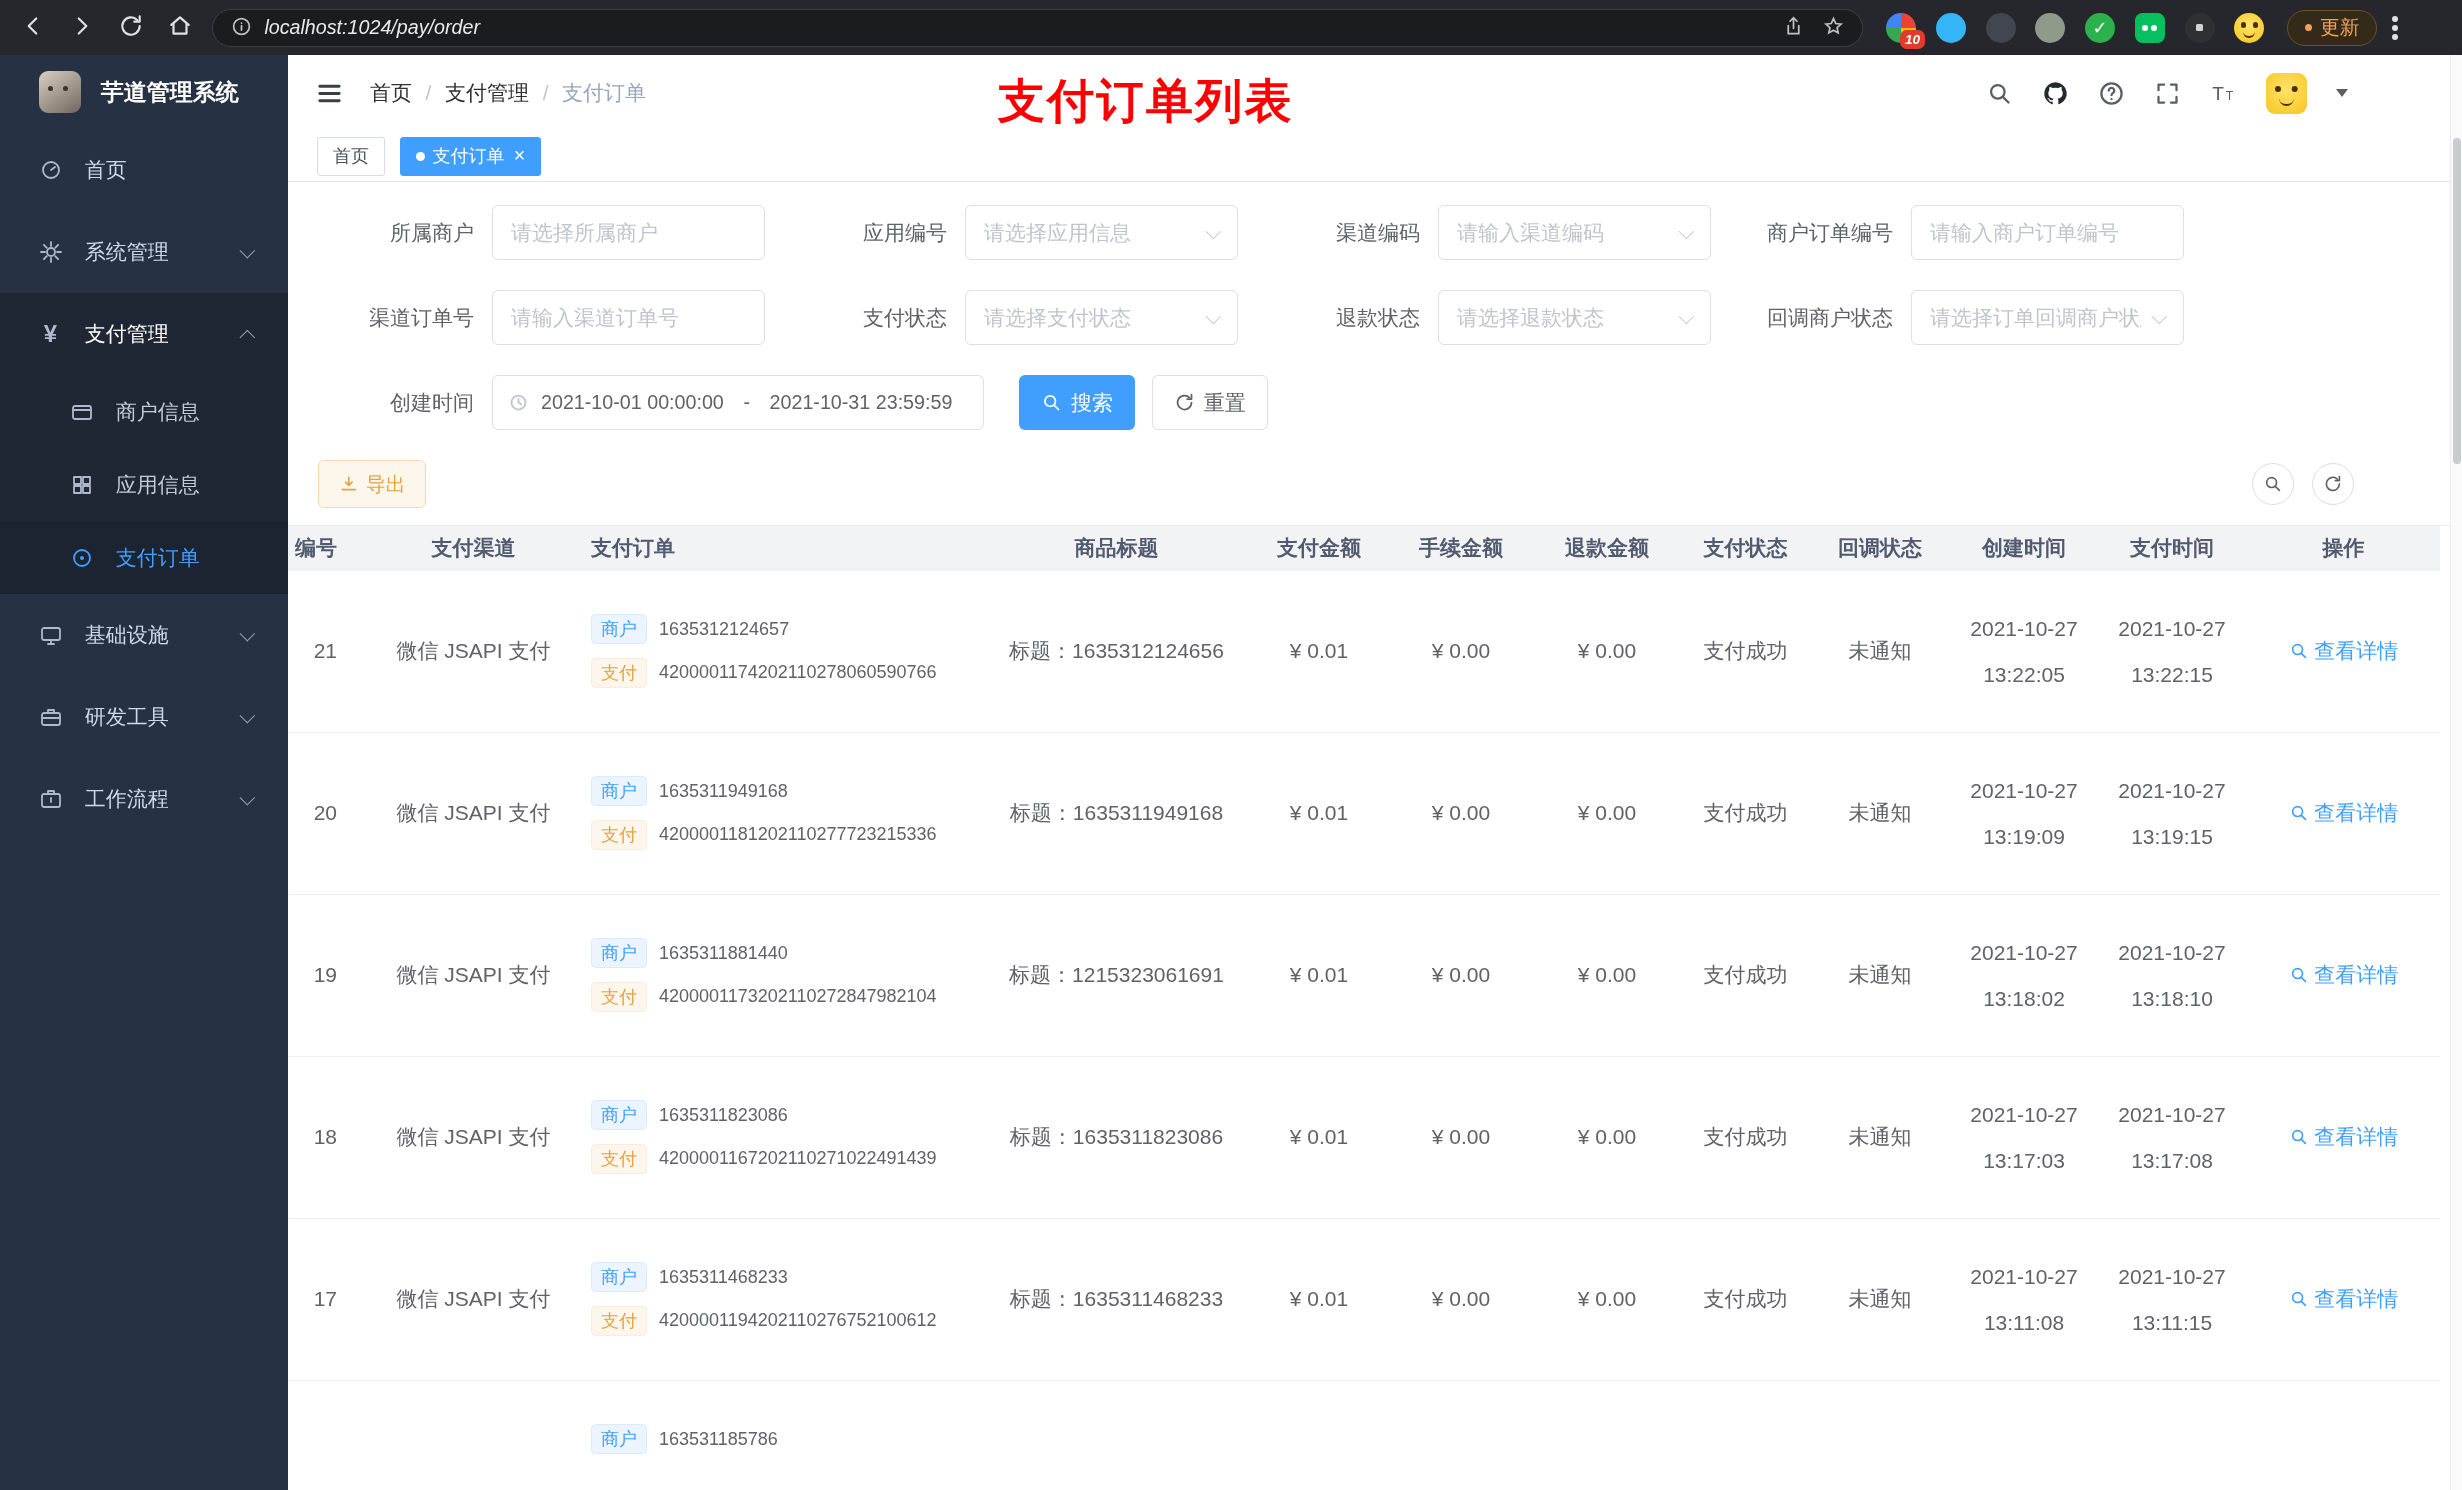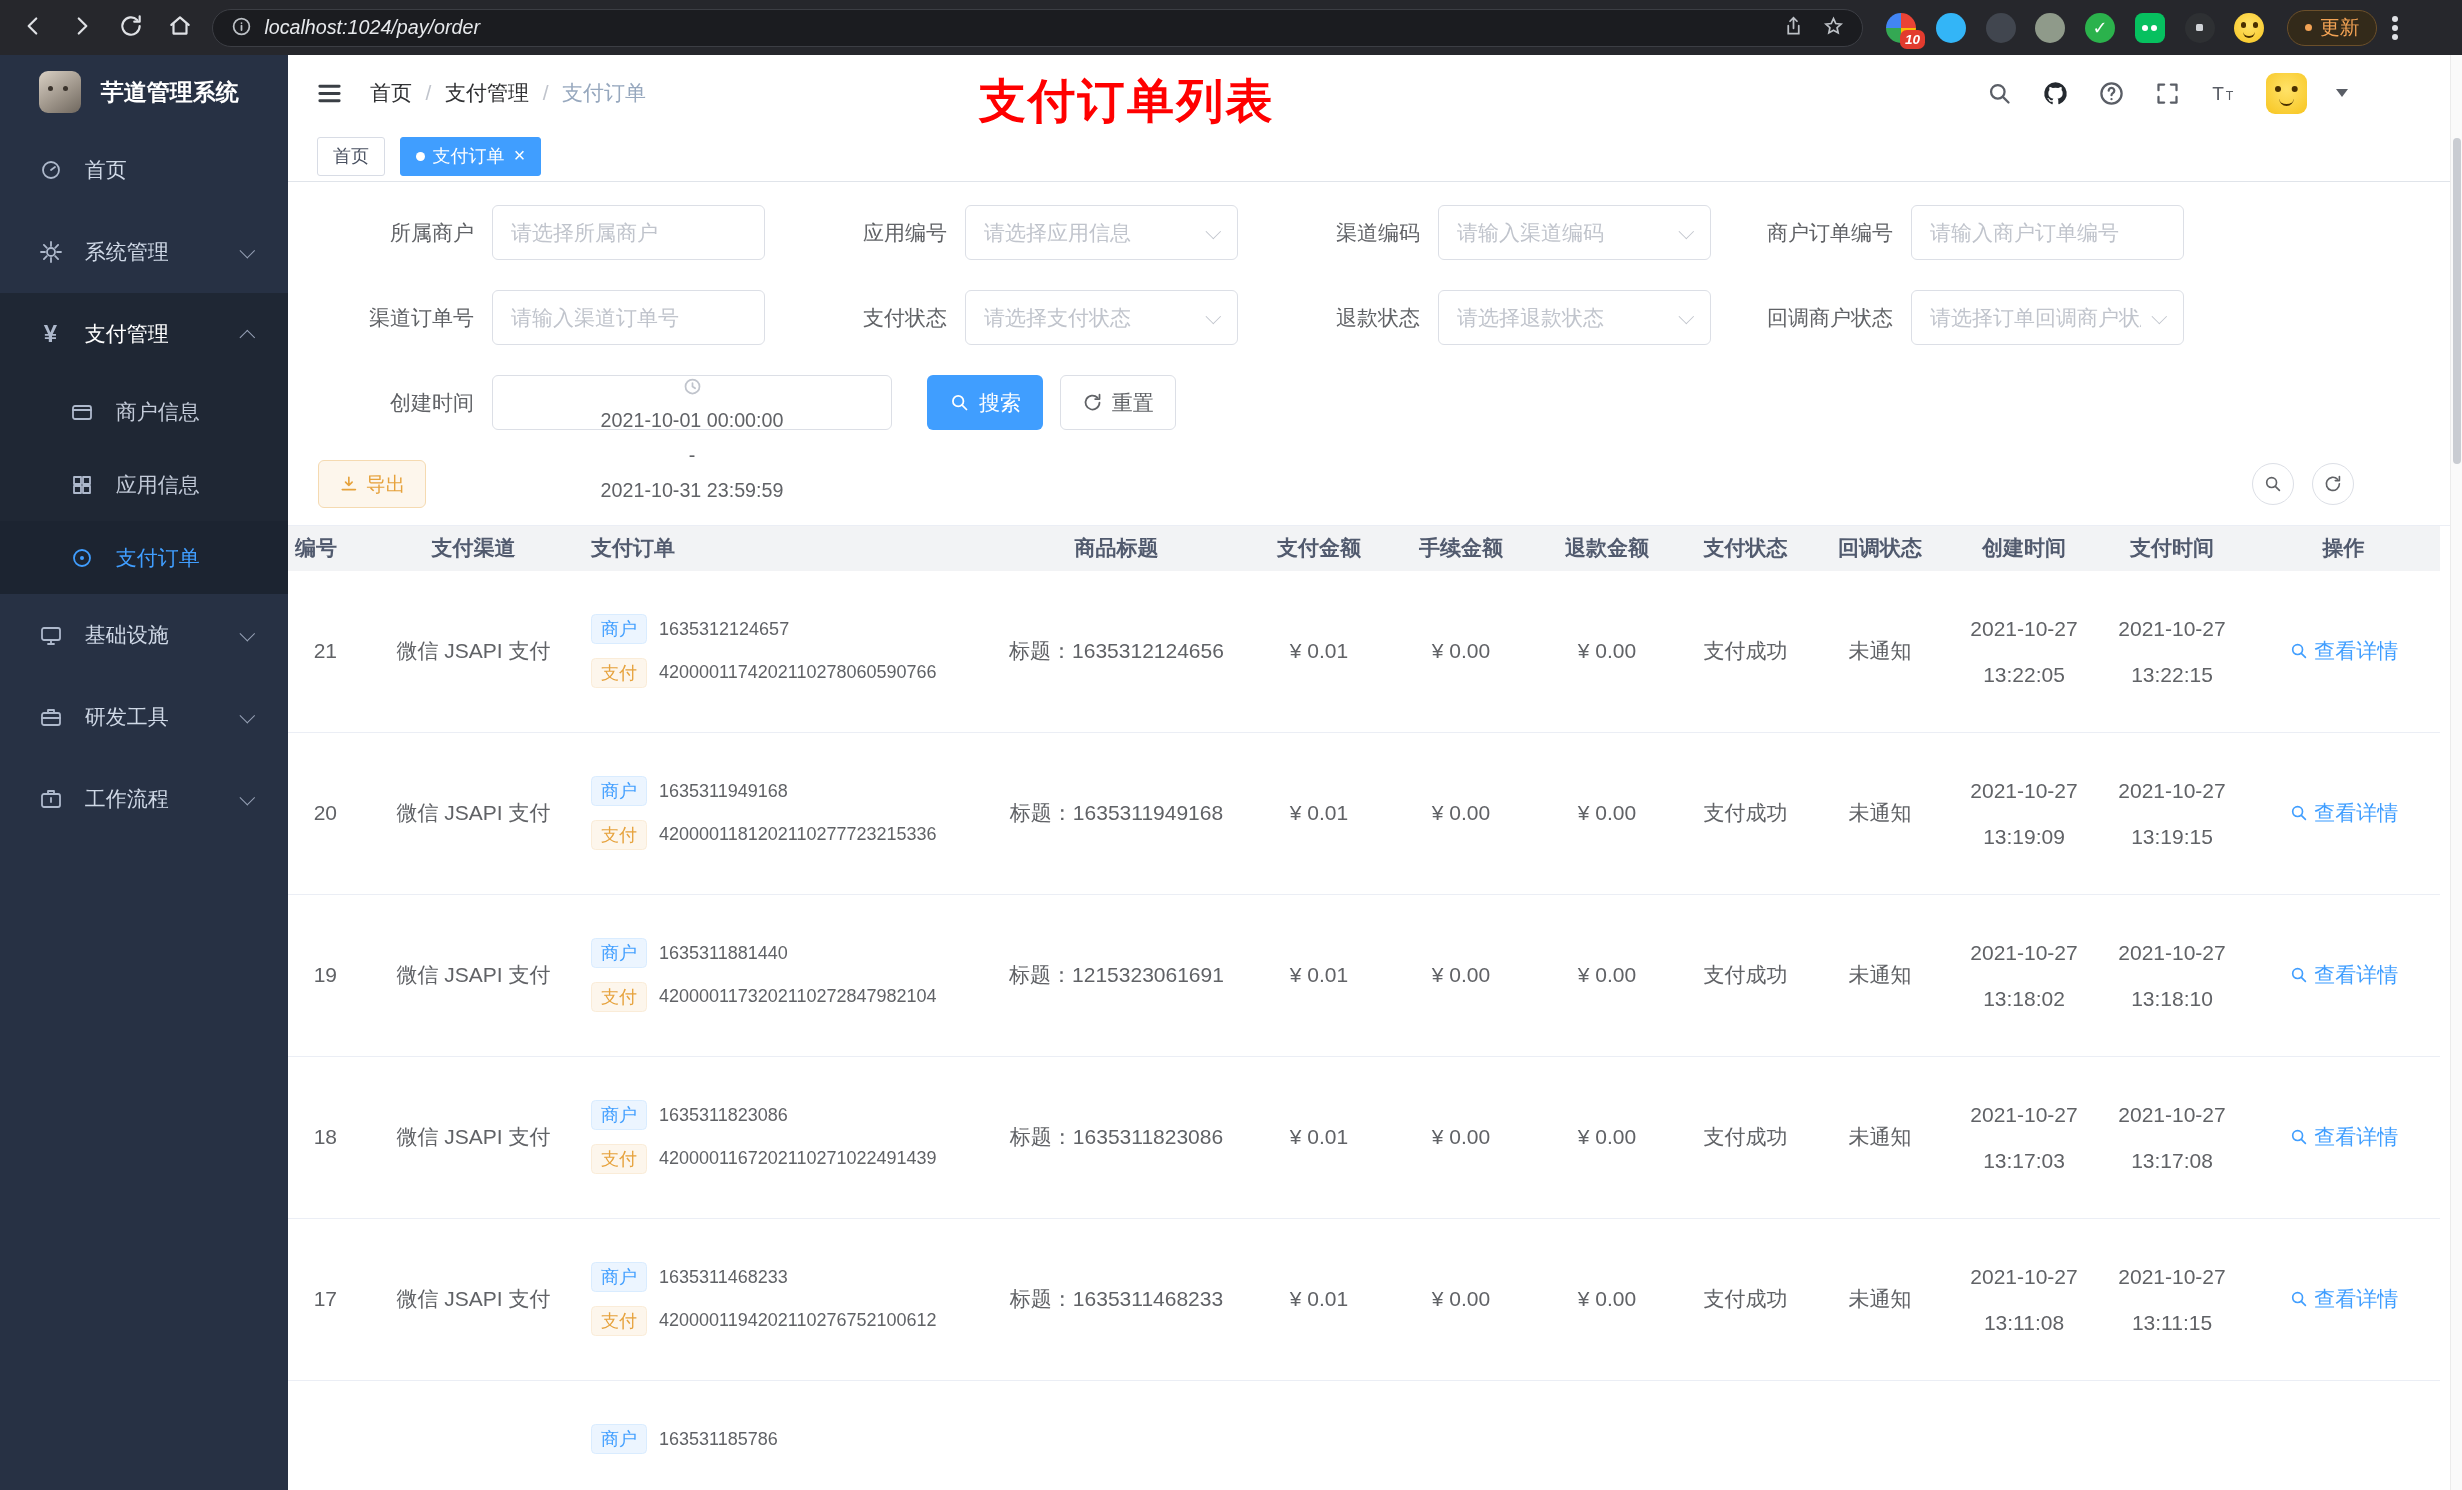--- a/index.html
+++ b/index.html
@@ -70,21 +70,21 @@
 
   
   .main { flex:1; position:relative; background:#fff; overflow:hidden; }
 
   .topbar { height:76px; background:#fff; display:flex; align-items:center; padding:0 114px 0 27px; position:relative; }
   .fold { margin-right:26px; cursor:pointer; display:flex; }
   .fold svg { width:29px; height:29px; stroke:#3a3f45; fill:none; stroke-width:2.4; stroke-linecap:round; }
   .breadcrumb { display:flex; align-items:center; gap:13.6px; font-size:21px; color:#303133; white-space:nowrap; }
   .breadcrumb i { font-style:normal; color:#c0c4cc; }
   .breadcrumb .cur { color:#97a8be; }
-  .annotation { position:absolute; left:691px; top:15px; font-size:47px; font-weight:700; color:#ff0000;
+  .annotation { position:absolute; left:710px; top:15px; font-size:47px; font-weight:700; color:#ff0000;
     letter-spacing:2.3px; white-space:nowrap; }
   .top-actions { margin-left:auto; display:flex; align-items:center; gap:29px; }
   .top-actions .ticon { display:flex; cursor:pointer; color:#5a5e66; }
   .ticon svg { width:27px; height:27px; stroke:#5a5e66; fill:none; stroke-width:2; stroke-linecap:round; stroke-linejoin:round; }
   .ticon svg.filled { fill:#24292f; stroke:none; }
   .avatar { width:41px; height:41px; border-radius:9px; background:radial-gradient(circle at 50% 40%, #ffe268, #f7c520);
     position:relative; cursor:pointer; flex:none; }
   .avatar::before { content:""; position:absolute; left:9px; top:13.6px; width:6px; height:6px; border-radius:50%;
     background:#4a3000; box-shadow:16.7px 0 0 #4a3000; }
   .avatar::after { content:""; position:absolute; left:13px; top:24px; width:15px; height:7.6px;
@@ -106,22 +106,22 @@
   .f-item { display:flex; margin-right:26px; }
   .f-label { width:174px; padding-right:18px; text-align:right; font-size:21px; color:#606266;
     line-height:55px; white-space:nowrap; flex:none; }
   .f-ctrl { position:relative; }
   .f-input { width:273px; height:55px; border:0.8px solid #dcdfe6; border-radius:6px; padding:0 18px;
     font-size:21px; color:#606266; outline:none; background:#fff; font-family:inherit; }
   .f-input::placeholder { color:#c0c4cc; }
   .f-input.sel { padding-right:42px; }
   .chev2 { position:absolute; right:19.7px; top:21px; width:10.6px; height:10.6px; border-right:1.5px solid #c0c4cc;
     border-bottom:1.5px solid #c0c4cc; transform:rotate(45deg); pointer-events:none; }
-  .date-range { width:400px; height:55px; border:0.8px solid #dcdfe6; border-radius:6px; display:flex;
-    align-items:center; padding:0 15px; gap:12px; font-size:19.7px; color:#606266; white-space:nowrap; cursor:text;flex-direction:column; }
+  .date-range { width:492px; height:55px; border:0.8px solid #dcdfe6; border-radius:6px; display:flex;
+    align-items:center; padding:0 15px; gap:12px; font-size:19.7px; color:#606266; white-space:nowrap; cursor:text; }
   .date-range svg { width:21px; height:21px; stroke:#c0c4cc; fill:none; stroke-width:2; stroke-linecap:round; flex:none; }
   .date-sep { margin:0 7.6px; color:#606266; }
   .btn { height:55px; border-radius:6px; font-size:21px; display:flex; align-items:center; justify-content:center;
     gap:9px; padding:0 21px; cursor:pointer; border:0.8px solid transparent; font-family:inherit; white-space:nowrap; }
   .btn svg { width:21px; height:21px; fill:none; stroke:currentColor; stroke-width:2; stroke-linecap:round; stroke-linejoin:round; }
   .btn-primary { background:#409eff; color:#fff; margin-left:35px; }
   .btn-plain { background:#fff; border-color:#dcdfe6; color:#606266; margin-left:16.7px; }
 
   
   .toolbar { display:flex; align-items:center; margin:27px 0 0 30px; padding-right:108px; }

